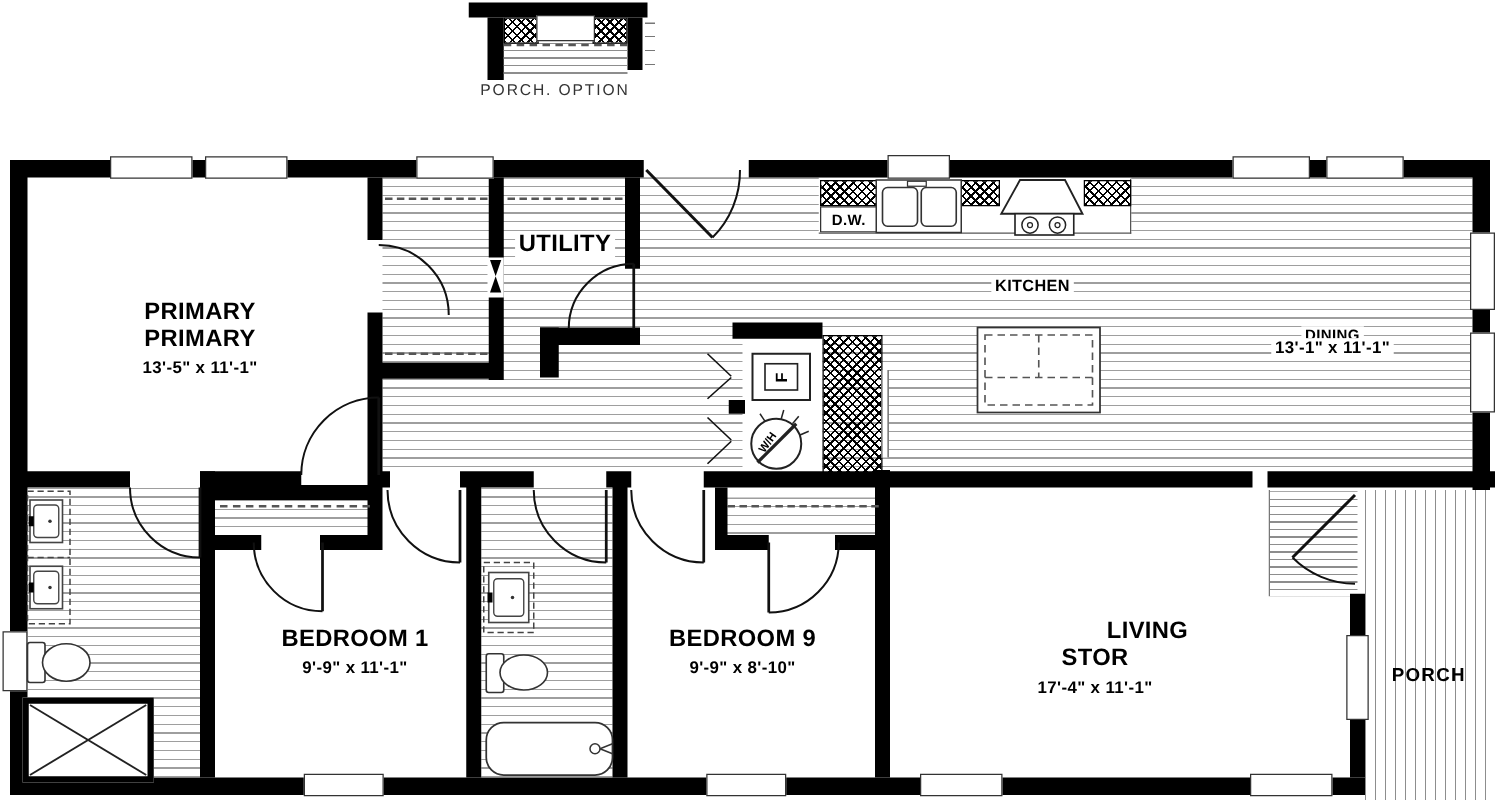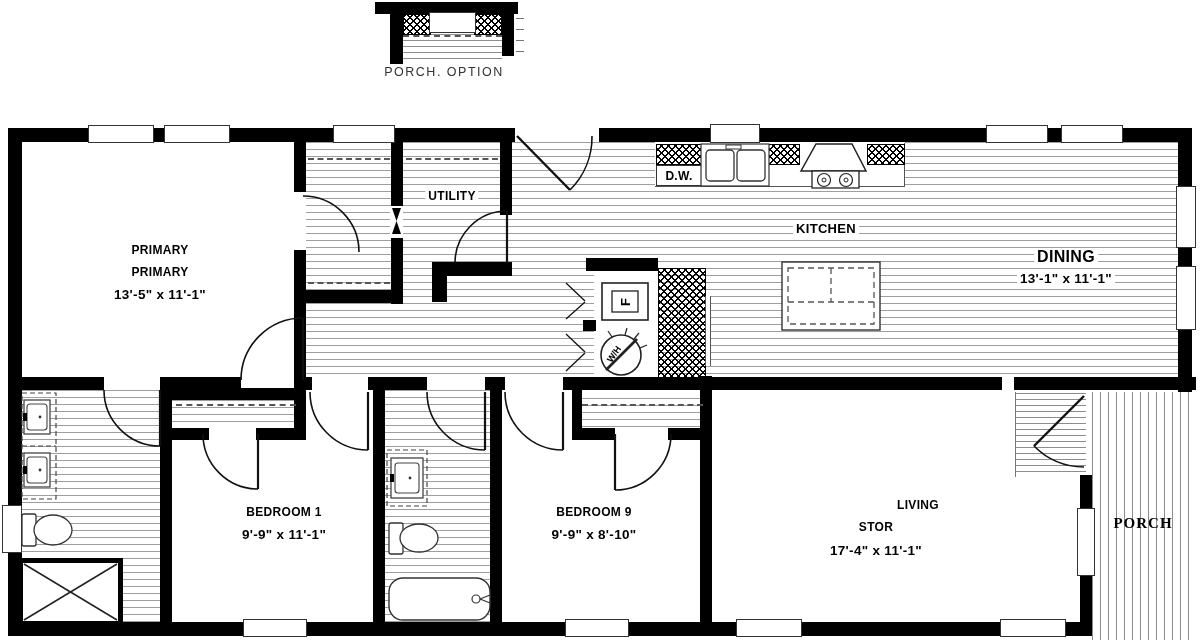--- a/index.html
+++ b/index.html
@@ -9,21 +9,21 @@
   .win{position:absolute;background:#fff;border:1px solid #333;box-sizing:border-box;}
   .lines-h{position:absolute;background:repeating-linear-gradient(180deg,#9e9e9e 0 1px,transparent 1px 7px);}
   .lines-h6{position:absolute;background:repeating-linear-gradient(180deg,#8d8d8d 0 1px,transparent 1px 6px);}
   .lines-v{position:absolute;background:repeating-linear-gradient(90deg,#8d8d8d 0 1px,transparent 1px 8px);}
   .xhatch{position:absolute;border:1px solid #000;box-sizing:border-box;background:
       repeating-linear-gradient(45deg,#000 0 1.4px,transparent 1.4px 5px),
       repeating-linear-gradient(-45deg,#000 0 1.4px,transparent 1.4px 5px);}
   .whitebox{position:absolute;background:#fff;}
   .dash{position:absolute;border-top:2px dashed #555;}
   .label{position:absolute;transform:translate(-50%,-50%);font-weight:bold;color:#000;
-         background:#fff;padding:0 3px;white-space:nowrap;font-size:12px;letter-spacing:.3px;}
+         background:#fff;padding:0 3px;white-space:nowrap;font-size:19px;letter-spacing:.3px;}
   .dims{font-size:13.5px;}
   .small{font-size:12px;padding:0;}
   .stor{font-weight:normal;font-size:12.5px;color:#333;letter-spacing:1.5px;background:transparent;}
   .porchlbl{font-size:15px;letter-spacing:1px;background:transparent;}
   svg{position:absolute;left:0;top:0;}
   .thin{position:absolute;background:#777;}
 </style>
 </head>
 <body>
 
@@ -263,30 +263,30 @@
     </g>
   </svg>
 
   <div class="label" style="left:160px;top:250px;background:transparent;">PRIMARY</div>
   <div class="label" style="left:160px;top:272px;background:transparent;">PRIMARY</div>
   <div class="label dims" style="left:160px;top:294px;background:transparent;">13'-5" x 11'-1"</div>
 
   <div class="label" style="left:452px;top:196px;">UTILITY</div>
   <div class="label" style="left:826px;top:228px;font-size:13px;">KITCHEN</div>
 
-  <div class="label" style="left:1066px;top:257px;font-size:16px;">DINING</div>
+  <div class="label" style="left:1066px;top:268px;font-size:12px;">DINING</div>
   <div class="label dims" style="left:1066px;top:278px;">13'-1" x 11'-1"</div>
 
   <div class="label" style="left:284px;top:512px;background:transparent;">BEDROOM 1</div>
   <div class="label dims" style="left:284px;top:534px;background:transparent;">9'-9" x 11'-1"</div>
 
   <div class="label" style="left:594px;top:512px;background:transparent;">BEDROOM 9</div>
   <div class="label dims" style="left:594px;top:534px;background:transparent;">9'-9" x 8'-10"</div>
 
   <div class="label" style="left:876px;top:505px;background:transparent;margin-left:42px;">LIVING</div>
   <div class="label" style="left:876px;top:527px;background:transparent;">STOR</div>
   <div class="label dims" style="left:876px;top:550px;background:transparent;">17'-4" x 11'-1"</div>
 
-  <div class="label porchlbl" style="left:1143px;top:523px;font-family:Liberation Serif, serif;">PORCH</div>
+  <div class="label porchlbl" style="left:1143px;top:540px;">PORCH</div>
 
   <div class="label small" style="left:679px;top:176px;background:transparent;">D.W.</div>
 
 </div>
 
 </body></html>

